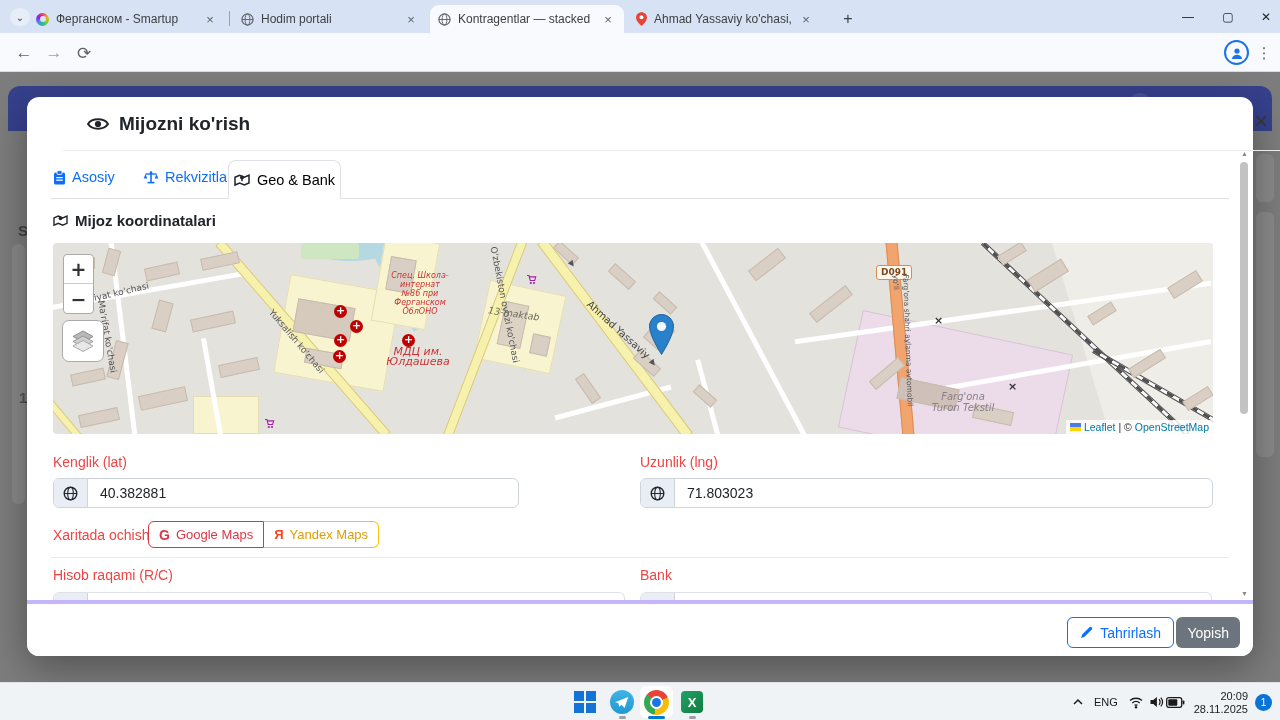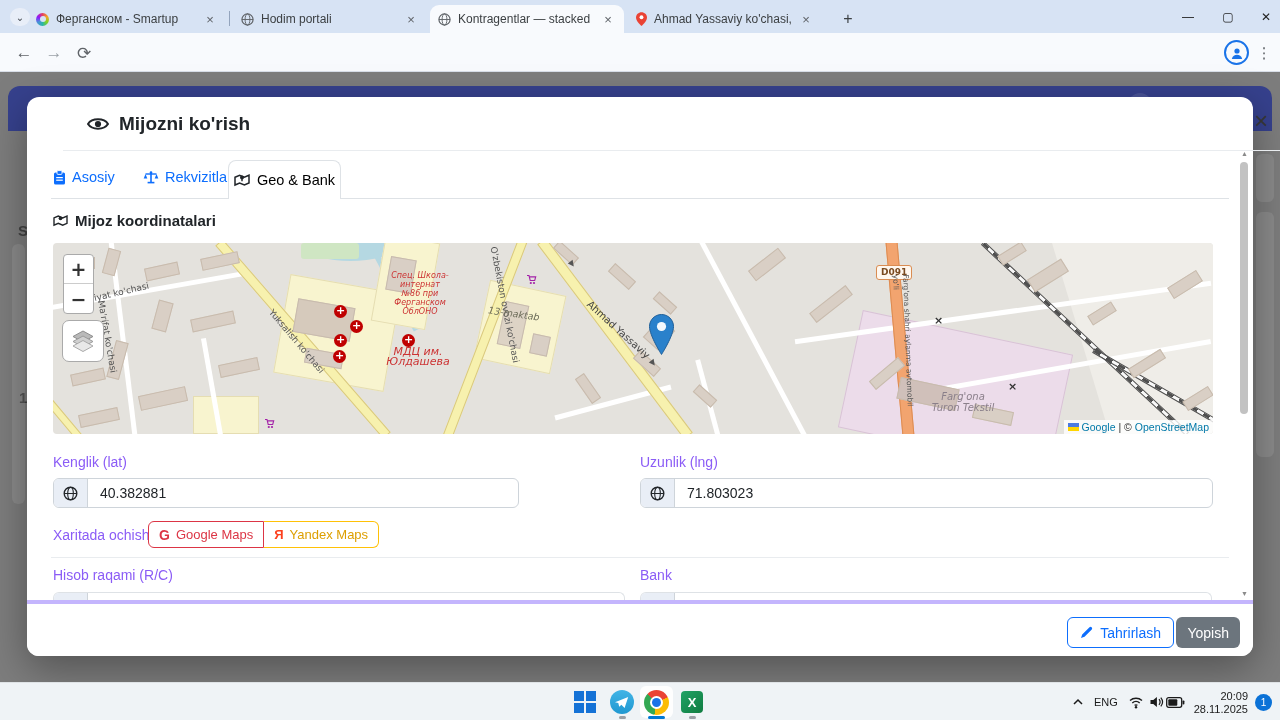--- a/index.html
+++ b/index.html
@@ -51,21 +51,21 @@
   .m-close { position:absolute; right:14px; top:10px; width:28px; height:28px; font-size:24px; font-weight:300;
     color:#333; display:flex; align-items:center; justify-content:center; }
   .m-tablink { position:absolute; top:72px; display:flex; align-items:center; gap:6px; font-size:14.5px; color:#0d6efd; }
   .m-tabactive { position:absolute; left:201px; top:63px; width:113px; height:39px; background:#fff;
     border:1px solid #dee2e6; border-bottom:none; border-radius:8px 8px 0 0; display:flex; align-items:center;
     justify-content:center; gap:7px; font-size:14.5px; color:#000; z-index:2; }
   .m-tabborder { position:absolute; left:24px; top:101px; width:1178px; height:1px; background:#dee2e6; }
   .sect-title { position:absolute; left:26px; top:115px; display:flex; align-items:center; gap:7px;
     font-size:15px; font-weight:bold; color:#212529; }
 
-  .f-label { position:absolute; font-size:14px; color:#8b5cf6; }
+  .f-label { position:absolute; font-size:14px; color:#ef4444; }
   .igroup { position:absolute; height:30px; display:flex; border:1px solid #ced4da; border-radius:6px; background:#fff; overflow:hidden; }
   .iprefix { width:34px; background:#e9eef6; border-right:1px solid #ced4da; display:flex; align-items:center; justify-content:center; flex:0 0 auto;}
   .ival { display:flex; align-items:center; padding-left:12px; font-size:14px; color:#212529; }
   .divider { position:absolute; left:24px; width:1178px; height:1px; background:#e9ecef; }
   .sliver { position:absolute; width:572px; height:8px; border:1px solid #dee2e6; border-bottom:none;
     border-radius:6px 6px 0 0; overflow:hidden; display:flex; }
   .sliver > div { width:34px; background:#e9eef6; border-right:1px solid #ced4da; }
 
   .mapbtns { position:absolute; left:121px; top:424px; height:27px; display:flex; }
   .gbtn, .ybtn { display:flex; align-items:center; gap:6px; padding:0 10px; font-size:13px; background:#fff; }
@@ -371,21 +371,21 @@
       </div>
       <div class="layersctl">
         <svg width="24" height="22" viewBox="0 0 24 22">
           <path d="M12 1L22 6.5 12 12 2 6.5z" fill="#b9b9b9" stroke="#8d8d8d"></path>
           <path d="M12 6L22 11.5 12 17 2 11.5z" fill="#cfcfcf" stroke="#9a9a9a"></path>
           <path d="M12 10.5L22 16 12 21.5 2 16z" fill="#e8e8e8" stroke="#a8a8a8"></path>
         </svg>
       </div>
       <div class="attr">
         <span class="flag"></span>
-        <span class="alink">Google</span>
+        <span class="alink">Leaflet</span>
         <span>| ©</span>
         <span class="alink">OpenStreetMap</span>
       </div>
     </div>
 
     <div class="f-label" style="left:26px;top:357px;">Kenglik (lat)</div>
     <div class="igroup" style="left:26px;top:381px;width:466px;">
       <div class="iprefix">
         <svg width="15" height="15" viewBox="0 0 15 15">
             <circle cx="7.5" cy="7.5" r="6.3" fill="none" stroke="#212529" stroke-width="1.4"></circle>

